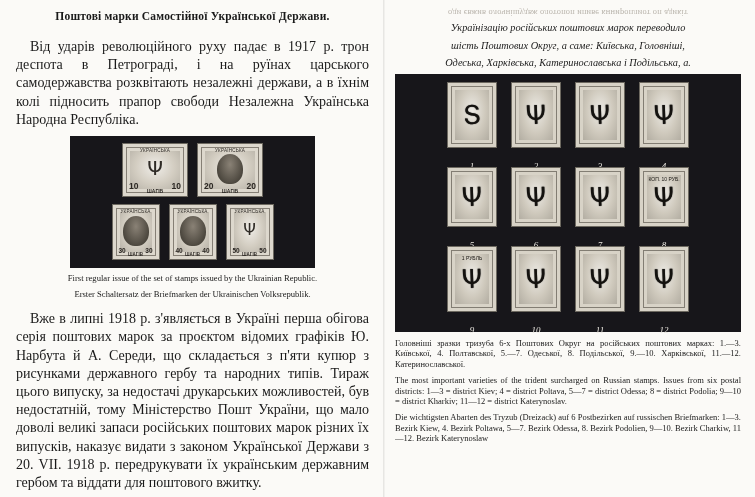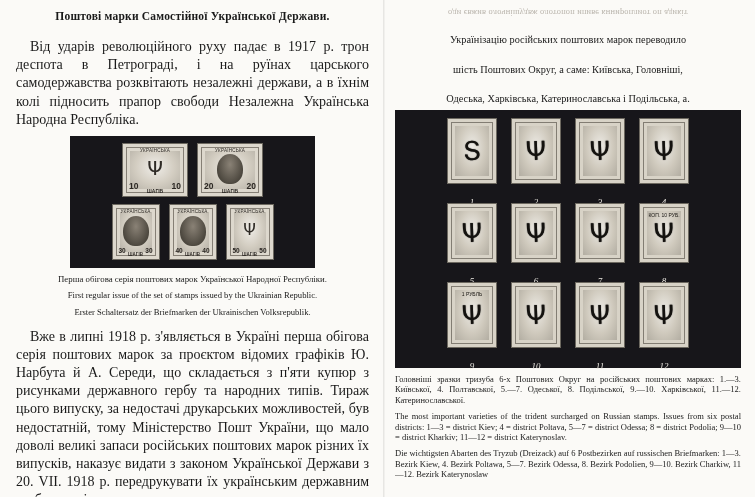--- a/index.html
+++ b/index.html
@@ -94,21 +94,22 @@
     margin: 0 0 2px 0;
     height: 11px;
     overflow: hidden;
   }
 
   
   p.rhead {
     font-size: 10.3px;
     line-height: 1.32;
     text-align: center;
-    margin: 16px 0 2px 0;
+    margin: 4px 0 2px 0;
+    font-style: italic;
   }
 
   
   .plate {
     background: #17161a;
     padding: 7px 6px 6px 6px;
     box-sizing: border-box;
   }
   .plate-left {
     width: 245px;
@@ -301,21 +302,20 @@
           <div class="lbl-top">УКРАЇНСЬКА</div>
           <div class="trident" style="font-size:16px;">Ψ</div>
           <div class="val-left" style="font-size:6.5px;">50</div>
           <div class="val-right" style="font-size:6.5px;">50</div>
           <div class="lbl-bottom" style="font-size:4.5px;bottom:1px;">ШАГІВ</div>
         </div>
 
       </div>
     </div>
 
-    <p class="caption ua">Перша обігова серія поштових марок Української Народної Республіки.</p>
     <p class="caption en">First regular issue of the set of stamps issued by the Ukrainian Republic.</p>
     <p class="caption de">Erster Schaltersatz der Briefmarken der Ukrainischen Volksrepublik.</p>
 
     <p class="body" style="margin-top:10px;">Вже в липні 1918 р. з'являється в Україні перша обігова серія поштових марок за проєктом відомих графіків Ю. Нарбута й А. Середи, що складається з п'яти купюр з рисунками державного гербу та народних типів. Тираж цього випуску, за недостачі друкарських можливостей, був недостатній, тому Міністерство Пошт України, що мало доволі великі запаси російських поштових марок різних їх випусків, наказує видати з законом Української Держави з 20. VII. 1918 р. передрукувати їх українським державним гербом та віддати для поштового вжитку.</p>
 
   </div>
 
   <div class="gutter"></div>
 
   <div class="col col-right">

